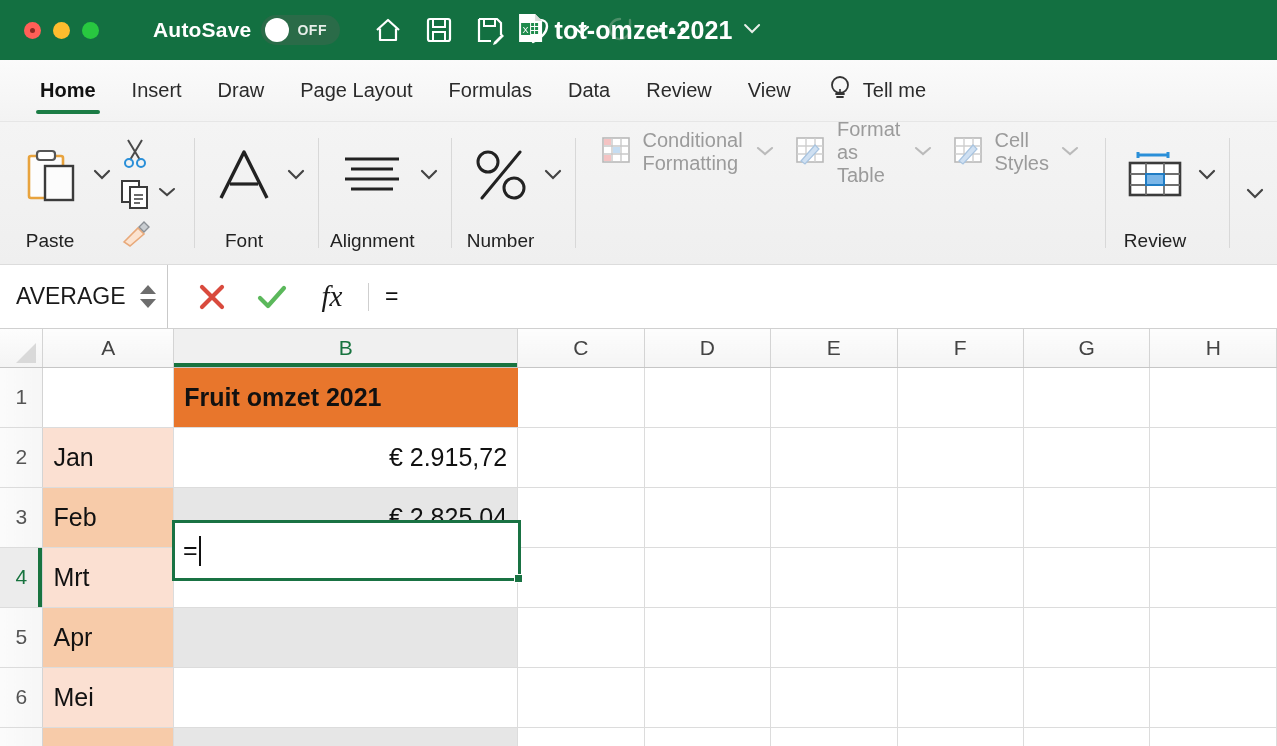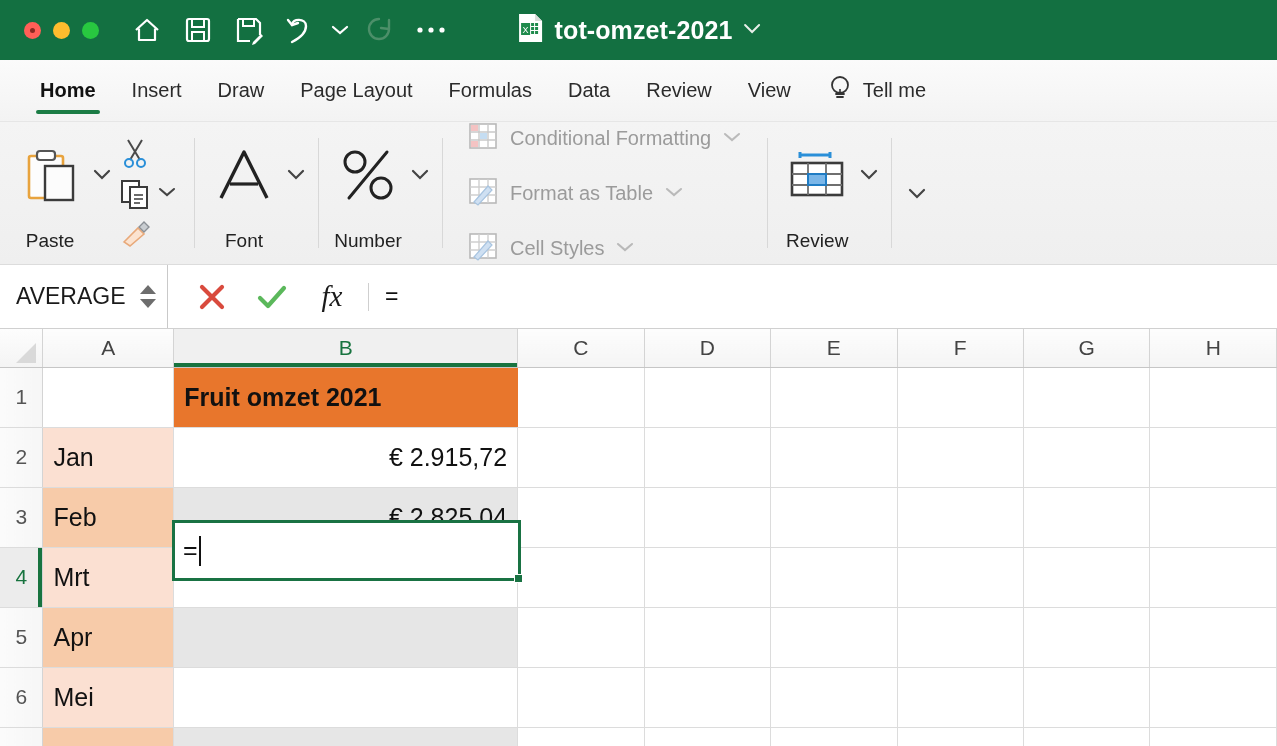--- a/index.html
+++ b/index.html
@@ -83,21 +83,21 @@
     min-width: 76px; height: 118px; padding-top: 4px;
   }
   .bigbtn .glyph { height: 76px; display:flex; align-items:center; justify-content:center; }
   .bigbtn .lbl { font-size: 19px; color: #222; margin-top: 18px; text-align: center; }
   .withchev { display: flex; align-items: flex-start; }
   .withchev .chevcol { display:flex; align-items:center; height: 80px; padding-left:4px; }
 
   .smallstack { display: flex; flex-direction: column; justify-content: center; gap: 4px; height: 118px; padding: 0 6px;}
   .smallbtn { display:flex; align-items:center; gap:6px; height:36px; }
 
-  .stylecol { display:flex; flex-direction:column; justify-content:center; gap:21px; height:118px; padding:0 14px; }
+  .stylecol { display:flex; flex-direction:row; justify-content:center; gap:21px; height:118px; padding:0 14px; }
   .stylerow { display:flex; align-items:center; gap:12px; height:36px; }
   .stylerow .txt { font-size: 20px; color: #9b9b9b; }
   .stylerow .chev { opacity:.55; }
 
   
   .fbar { height: 64px; display:flex; align-items:stretch; background:#fff; border-bottom:1px solid #d0d0d0;}
   .namebox {
     width: 168px; display:flex; align-items:center; justify-content:space-between;
     padding: 0 10px 0 16px; border-right: 1px solid #c9c9c9;
   }
@@ -169,20 +169,27 @@
 </head>
 <body>
 
 <div class="titlebar">
   <div class="traffic">
     <div class="dot red"></div>
     <div class="dot yellow"></div>
     <div class="dot green"></div>
   </div>
 
+  <div class="autosave-wrap">
+    <span class="autosave-label">AutoSave</span>
+    <div class="toggle">
+      <div class="knob"></div>
+      <span class="off">OFF</span>
+    </div>
+  </div>
 
   <div class="qat">
     <div class="qbtn">
       <svg width="32" height="32" viewBox="0 0 32 32">
           <path d="M5 16 L16 6 L27 16" fill="none" stroke="#fff" stroke-width="2.2" stroke-linejoin="round"></path>
           <path d="M8 14.5 V26 H24 V14.5" fill="none" stroke="#fff" stroke-width="2.2" stroke-linejoin="round"></path>
         </svg>
     </div>
     <div class="qbtn">
       <svg width="30" height="30" viewBox="0 0 30 30">
@@ -350,20 +357,37 @@
         <span class="lbl">Font</span>
       </div>
       <div class="chevcol">
         <svg width="20" height="13" viewBox="0 0 20 13">
             <path d="M3 3 L10 10 L17 3" fill="none" stroke="#444" stroke-width="2.2" stroke-linecap="round"></path>
           </svg>
       </div>
     </div>
   </div>
 
+  <div class="rgroup">
+    <div class="withchev">
+      <div class="bigbtn">
+        <span class="glyph">
+          <svg width="70" height="52" viewBox="0 0 70 52">
+              <path d="M8 10 H62 M14 20 H56 M8 30 H62 M14 40 H56" stroke="#222" stroke-width="3"></path>
+            </svg>
+        </span>
+        <span class="lbl">Alignment</span>
+      </div>
+      <div class="chevcol">
+        <svg width="20" height="13" viewBox="0 0 20 13">
+            <path d="M3 3 L10 10 L17 3" fill="none" stroke="#444" stroke-width="2.2" stroke-linecap="round"></path>
+          </svg>
+      </div>
+    </div>
+  </div>
 
   <div class="rgroup">
     <div class="withchev">
       <div class="bigbtn">
         <span class="glyph">
           <svg width="62" height="58" viewBox="0 0 62 58">
               <circle cx="18" cy="16" r="10" fill="none" stroke="#222" stroke-width="3"></circle>
               <circle cx="44" cy="42" r="10" fill="none" stroke="#222" stroke-width="3"></circle>
               <path d="M50 6 L12 52" stroke="#222" stroke-width="3" stroke-linecap="round"></path>
             </svg>

